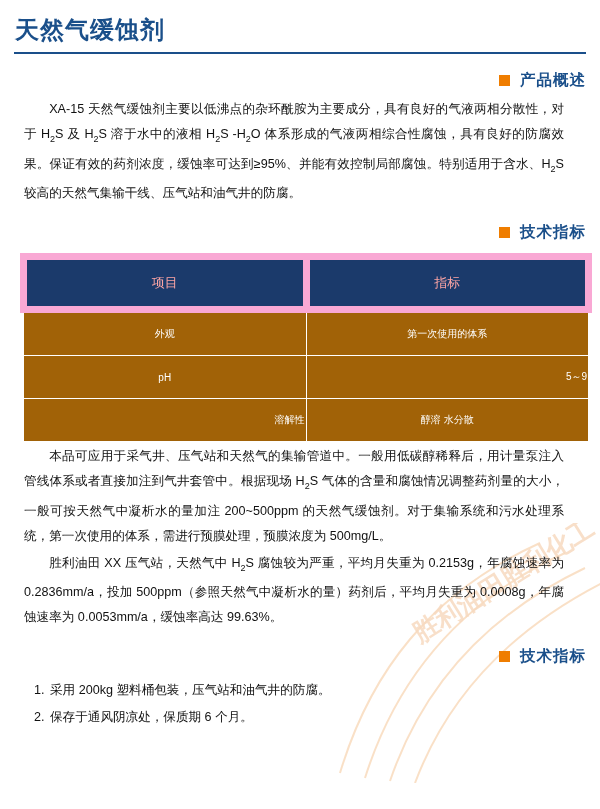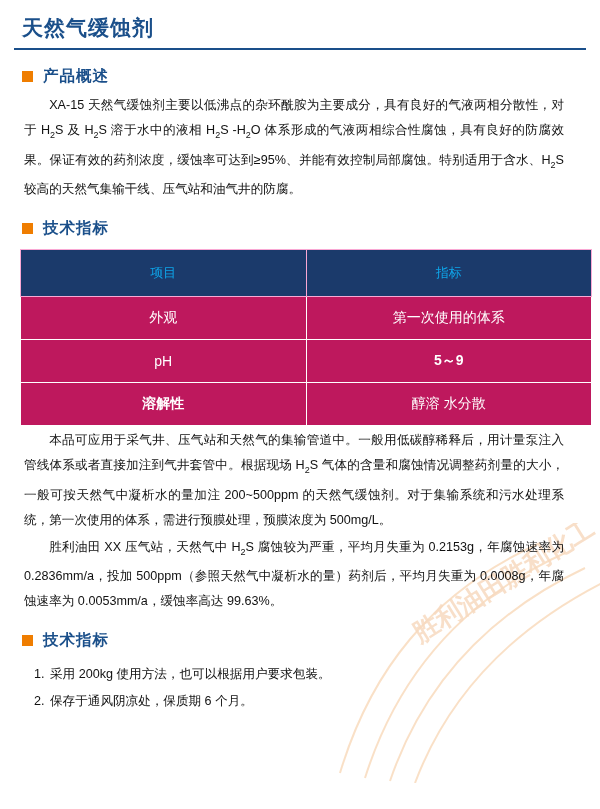--- a/index.html
+++ b/index.html
@@ -30,37 +30,38 @@
     width: 300px;
     height: 260px;
     pointer-events: none;
     z-index: 0;
     opacity: 0.35;
   }
   .watermark svg { display: block; }
   .content { position: relative; z-index: 2; }
 
   h1.doc-title {
-    font-size: 21px;
+    font-size: 24px;
     color: #1a4f8a;
     font-weight: bold;
-    margin: 14px 0 0 8px;
+    margin: 14px 0 0 1px;
     letter-spacing: 1px;
   }
   .title-rule {
     margin: 6px 0 0 0;
     height: 2px;
     background: #1a4f8a;
     width: 572px;
   }
 
   .section-head {
     display: flex;
     align-items: center;
     margin: 16px 0 6px 8px;
+    justify-content: flex-end;
   }
   .sq {
     width: 11px;
     height: 11px;
     background: #ef7d00;
     display: inline-block;
     margin-right: 10px;
     flex: none;
   }
   .section-head .sh-text {
@@ -83,35 +84,35 @@
 
   
   table.spec {
     width: 572px;
     margin: 10px 0 0 6px;
     border-collapse: collapse;
     table-layout: fixed;
   }
   table.spec th {
     background: #1b3a6b;
-    color: #0ea5e9;
+    color: #fca5a5;
     font-size: 13px;
     font-weight: normal;
     height: 44px;
-    border: 1px solid #f9a8d4;
+    border: 7px solid #f9a8d4;
   }
   table.spec td {
-    background: #be185d;
+    background: #a16207;
     color: #ffffff;
-    font-size: 14px;
+    font-size: 10px;
     text-align: center;
     height: 40px;
     border: 1px solid #ffffff;
   }
-  table.spec td.bold { font-weight: bold; }
+  table.spec td.bold { font-weight: normal; text-align: right; }
 
   ol.pack-list {
     margin: 10px 0 0 0;
     padding-left: 34px;
     font-size: 12.6px;
     line-height: 27px;
     color: #111;
   }
   ol.pack-list li { padding-left: 2px; }
 </style>
@@ -174,18 +175,18 @@
 
     <p class="para">本品可应用于采气井、压气站和天然气的集输管道中。一般用低碳醇稀释后，用计量泵注入管线体系或者直接加注到气井套管中。根据现场 H<sub>2</sub>S 气体的含量和腐蚀情况调整药剂量的大小，一般可按天然气中凝析水的量加注 200~500ppm 的天然气缓蚀剂。对于集输系统和污水处理系统，第一次使用的体系，需进行预膜处理，预膜浓度为 500mg/L。</p>
 
     <p class="para">胜利油田 XX 压气站，天然气中 H<sub>2</sub>S 腐蚀较为严重，平均月失重为 0.2153g，年腐蚀速率为 0.2836mm/a，投加 500ppm（参照天然气中凝析水的量）药剂后，平均月失重为 0.0008g，年腐蚀速率为 0.0053mm/a，缓蚀率高达 99.63%。</p>
 
     <div class="section-head">
       <span class="sq"></span>
       <span class="sh-text">技术指标</span>
     </div>
     <ol class="pack-list">
-      <li>采用 200kg 使用方法，也可以根据用户要求包装。</li>
+      <li>采用 200kg 塑料桶包装，压气站和油气井的防腐。</li>
       <li>保存于通风阴凉处，保质期 6 个月。</li>
     </ol>
 
   </div>
 </div>
 
 </body></html>

